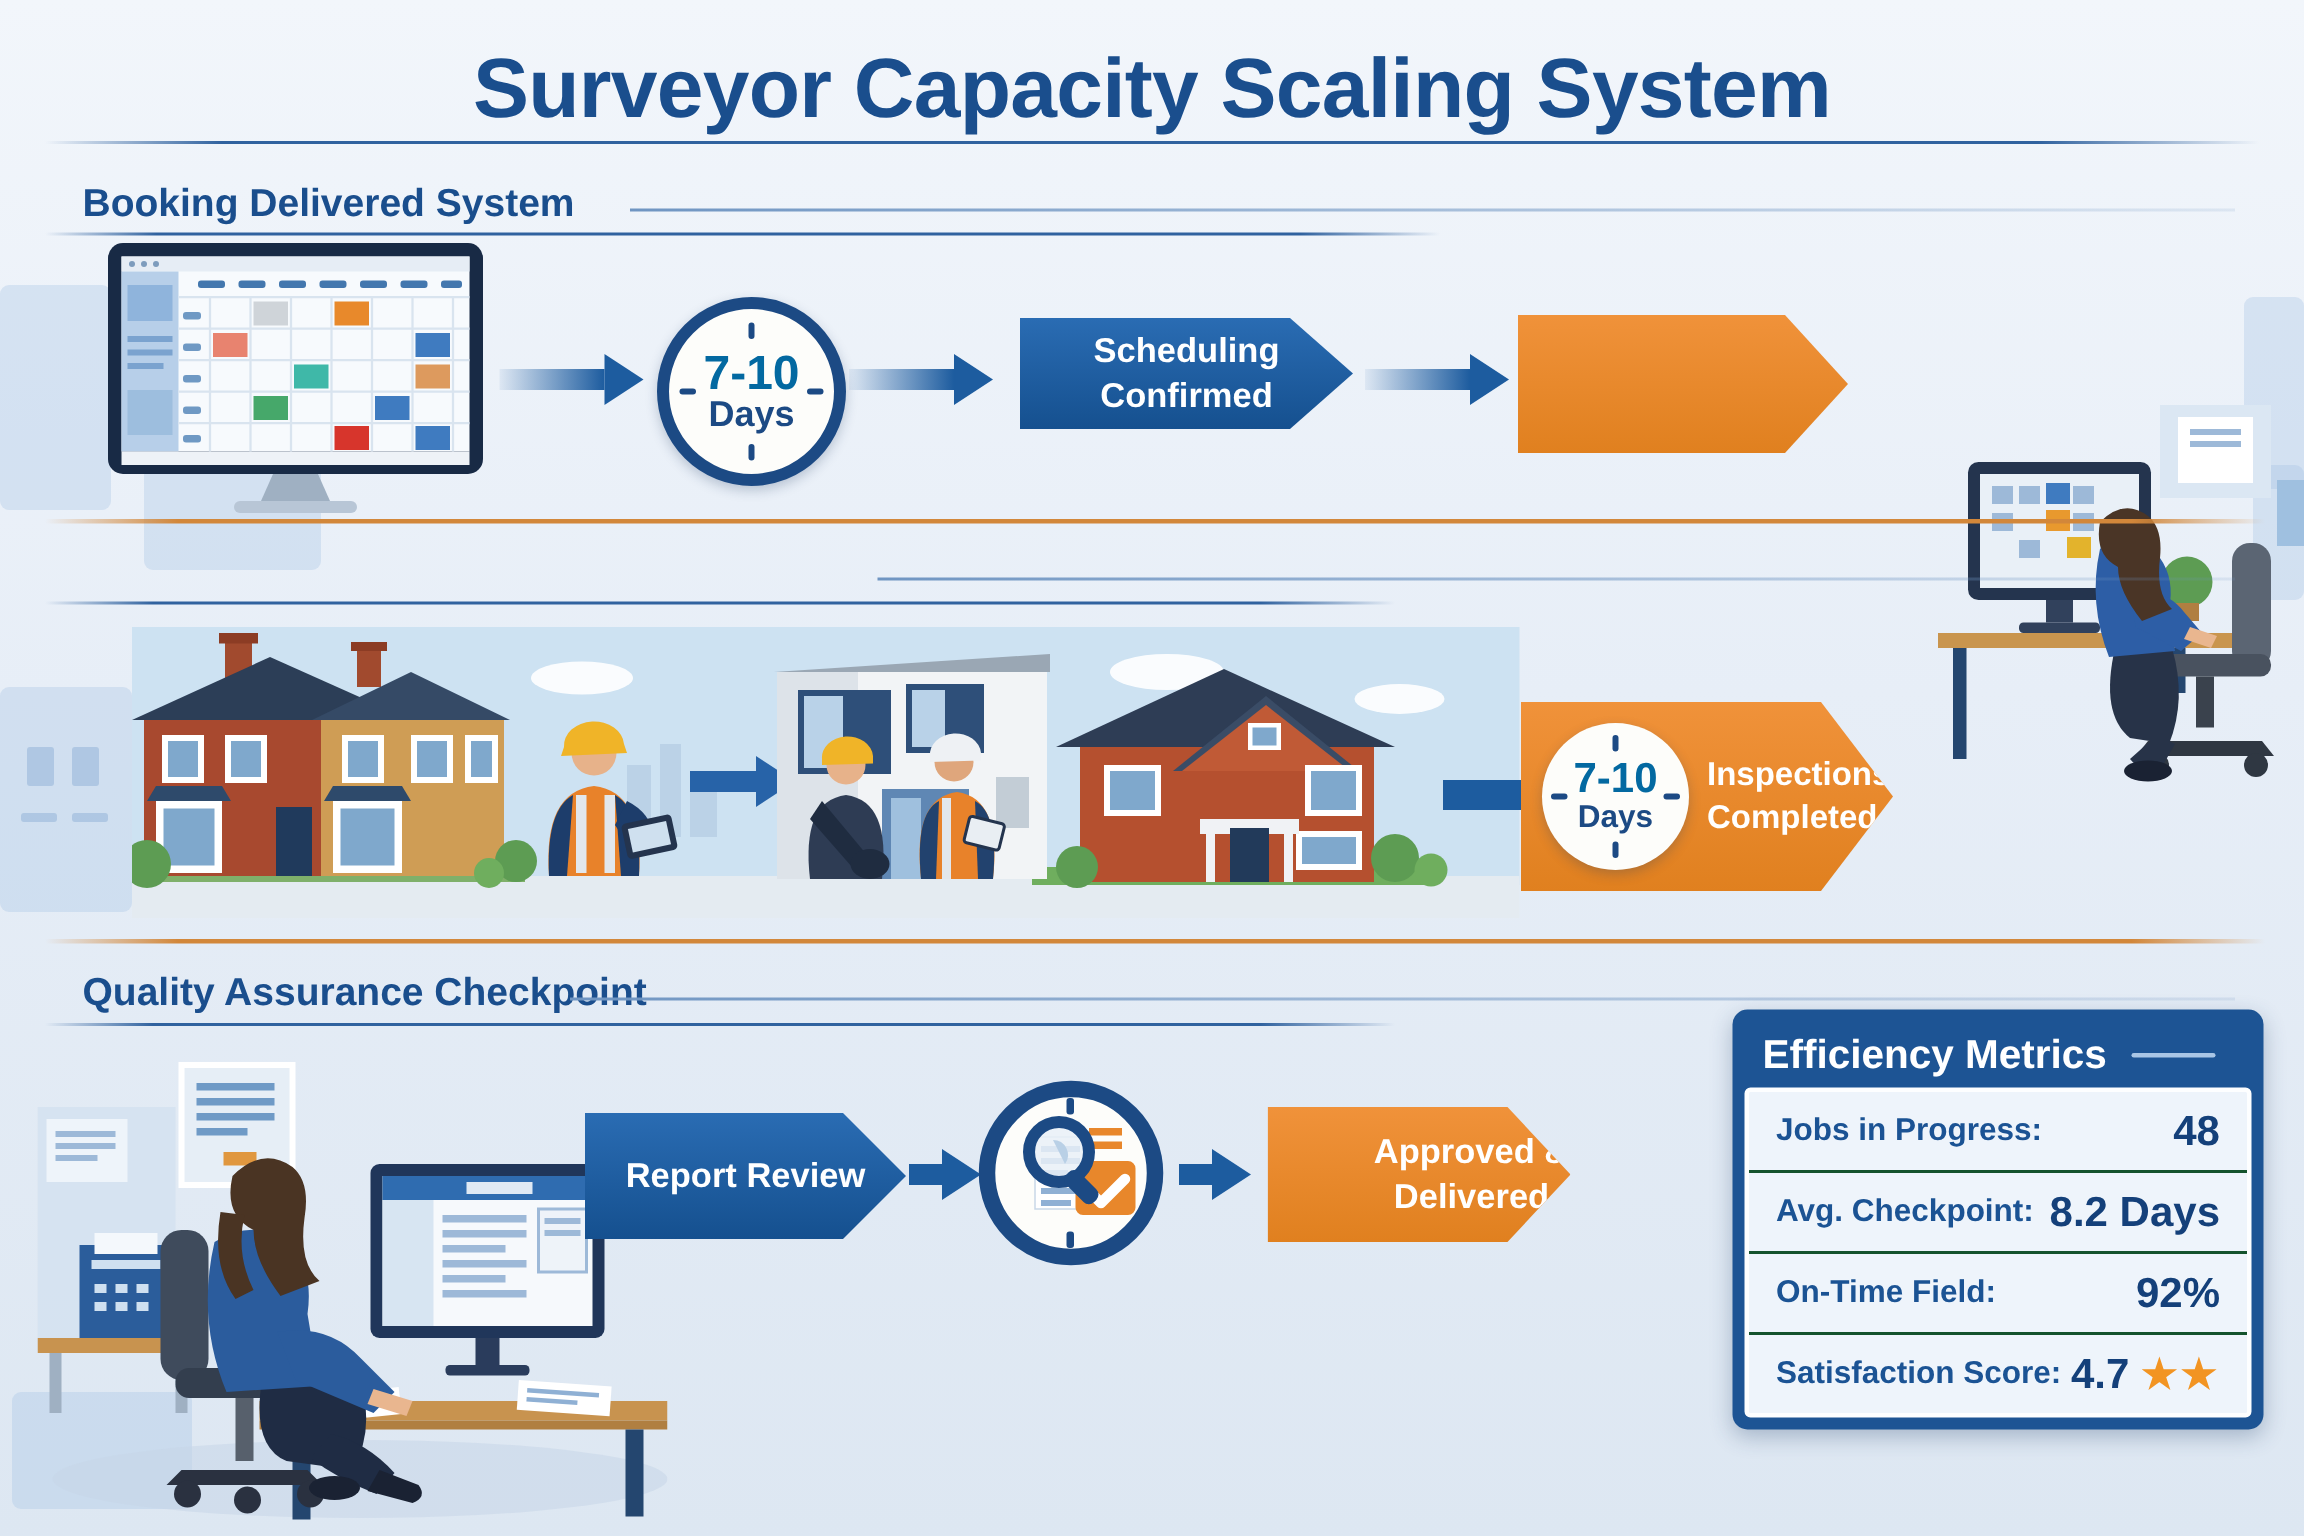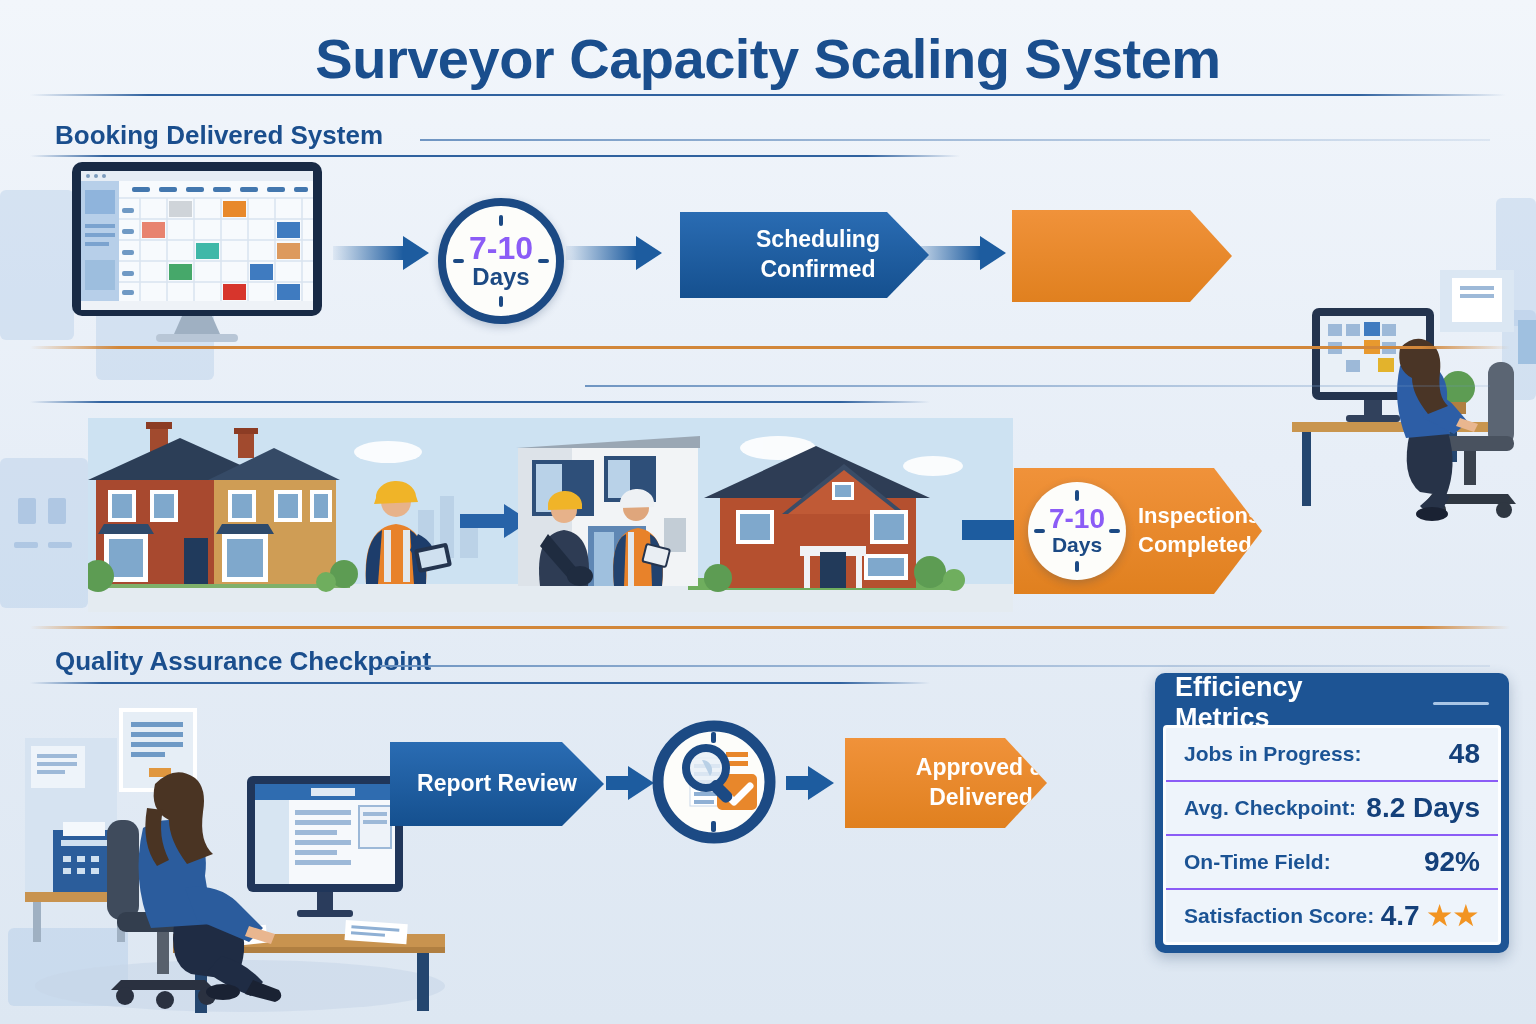--- a/index.html
+++ b/index.html
@@ -34,37 +34,37 @@
   
   .clock-badge{position:absolute;border-radius:50%;background:#fdfdfa;
                display:flex;flex-direction:column;align-items:center;justify-content:center;
                box-shadow:0 3px 8px rgba(30,60,100,.25);}
   .clock-badge.ring{border:8px solid #1c4a84;}
   .tick{position:absolute;background:#1c4a84;border-radius:2px;}
   .tick-t{left:50%;top:8%;width:4px;height:11px;transform:translateX(-50%);}
   .tick-b{left:50%;bottom:8%;width:4px;height:11px;transform:translateX(-50%);}
   .tick-l{left:6%;top:50%;width:11px;height:4px;transform:translateY(-50%);}
   .tick-r{right:6%;top:50%;width:11px;height:4px;transform:translateY(-50%);}
-  .clock-num{font-size:32px;font-weight:800;color:#8b5cf6;line-height:1;}
+  .clock-num{font-size:32px;font-weight:800;color:#0369a1;line-height:1;}
   .clock-unit{font-size:24px;font-weight:800;color:#1c4a84;line-height:1.1;}
   
   .chev-inspect{justify-content:flex-start;padding-left:14px;gap:12px;clip-path:polygon(0 0,calc(100% - 48px) 0,100% 50%,calc(100% - 48px) 100%,0 100%);}
   .chev-inspect .clock-badge{position:relative;width:98px;height:98px;flex:0 0 auto;}
   .chev-inspect .clock-num{font-size:28px;}
   .chev-inspect .clock-unit{font-size:21px;}
   .chev-inspect .chev-label{font-size:22px;width:104px;}
   
   .metrics{position:absolute;background:#1d5494;border-radius:10px;padding:8px;
            box-shadow:0 5px 14px rgba(35,65,105,.3);}
-  .metrics-header{height:44px;display:flex;align-items:center;gap:32px;padding:0 12px;}
+  .metrics-header{height:44px;display:flex;align-items:center;gap:16px;padding:0 12px;}
   .metrics-title{color:#fff;font-size:27px;font-weight:800;}
   .mh-line{flex:0 0 56px;height:3px;background:#a9c6e6;border-radius:2px;}
   .metrics-body{background:#eef4fb;border:3px solid #fdfeff;border-radius:4px;}
   .metric-row{display:flex;align-items:center;justify-content:space-between;
-              height:52px;padding:0 18px;border-bottom:2px solid #8b5cf6;}
+              height:52px;padding:0 18px;border-bottom:2px solid #14532d;}
   .metric-row:last-child{border-bottom:none;}
   .metric-label{font-size:21px;font-weight:800;color:#1b5394;}
   .metric-value{font-size:28px;font-weight:800;color:#14407a;display:flex;align-items:center;gap:8px;}
   .stars{color:#f29422;font-size:27px;letter-spacing:2px;}
 </style>
 </head>
 <body>
 
 <div class="stage">
 
@@ -150,21 +150,21 @@
     <span class="tick tick-r"></span>
     <div class="clock-num">7-10</div>
     <div class="clock-unit">Days</div>
   </div>
 
   <div class="flow-arrow" style="left:566px;top:236px;width:96px;height:34px;">
     <div class="fa-shaft"></div>
       <div class="fa-head"></div>
   </div>
 
-  <div class="chevron blue" style="left:680px;top:212px;width:222px;height:86px;padding-left:27px;">
+  <div class="chevron blue" style="left:680px;top:212px;width:222px;height:74px;">
     <div class="chev-label" style="width:140px;">Scheduling Confirmed</div>
   </div>
 
   <div class="flow-arrow" style="left:910px;top:236px;width:96px;height:34px;">
     <div class="fa-shaft"></div>
       <div class="fa-head"></div>
   </div>
 
   <div class="chevron orange" style="left:1012px;top:210px;width:220px;height:92px;"></div>
 

